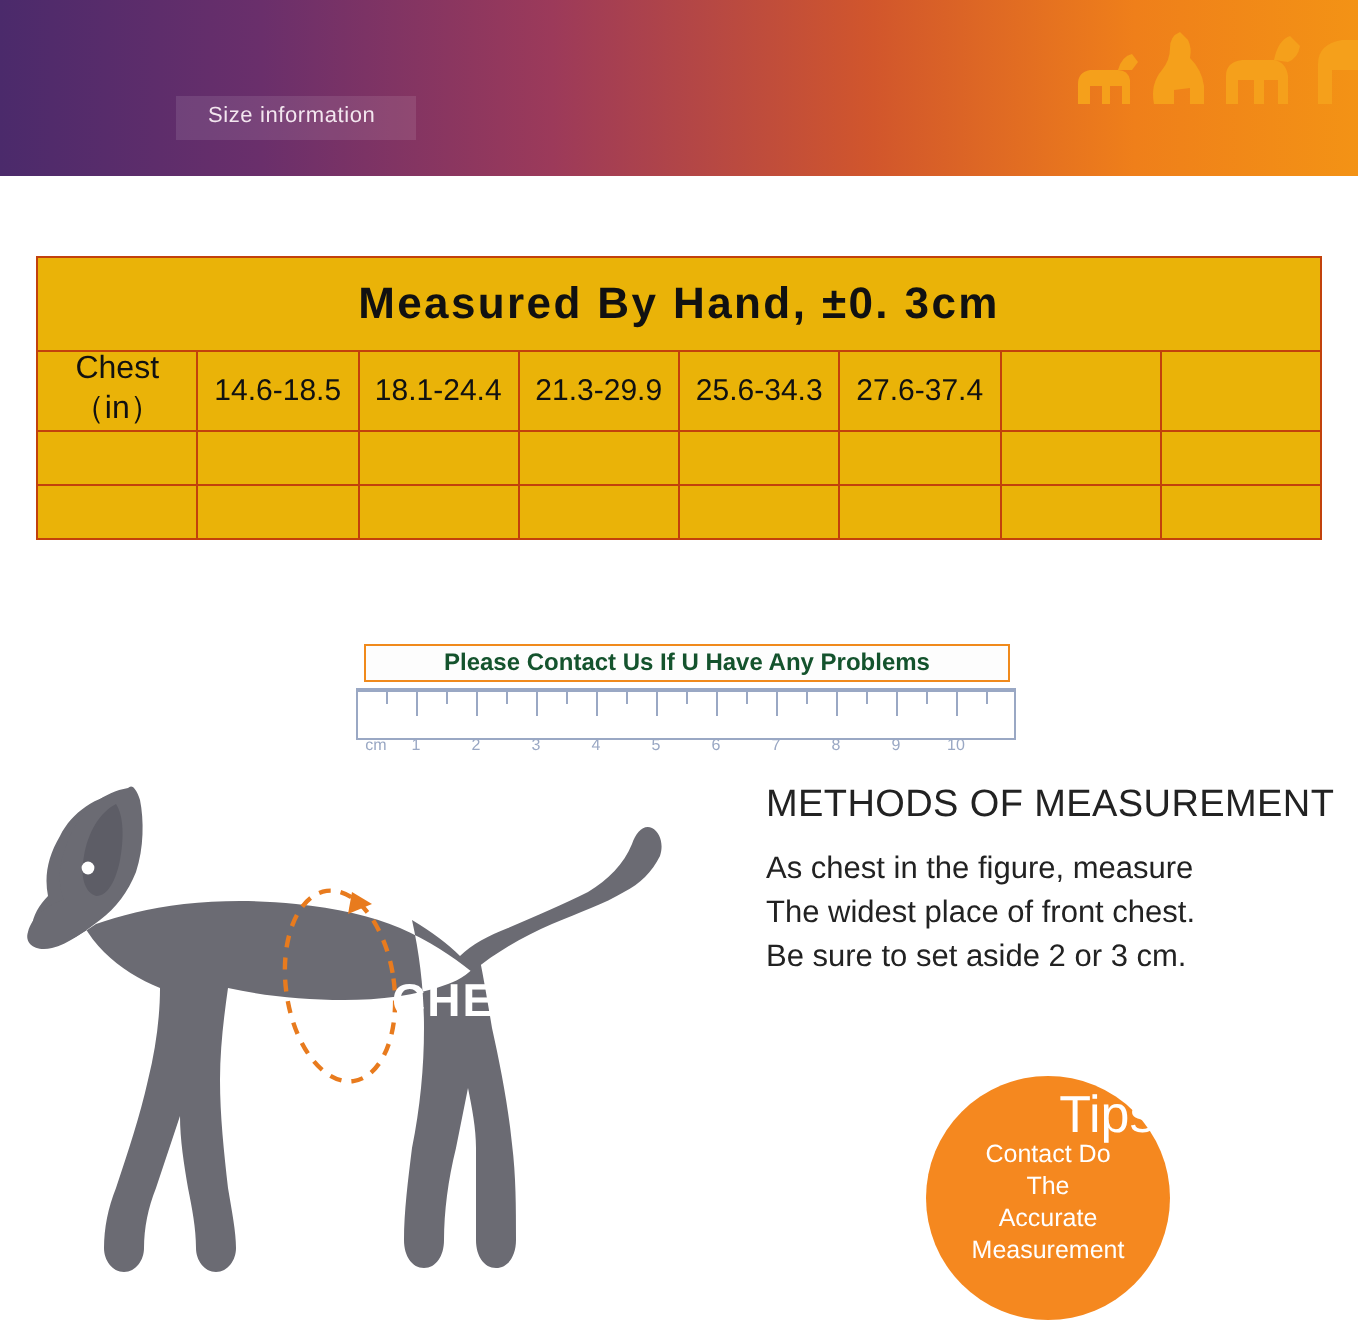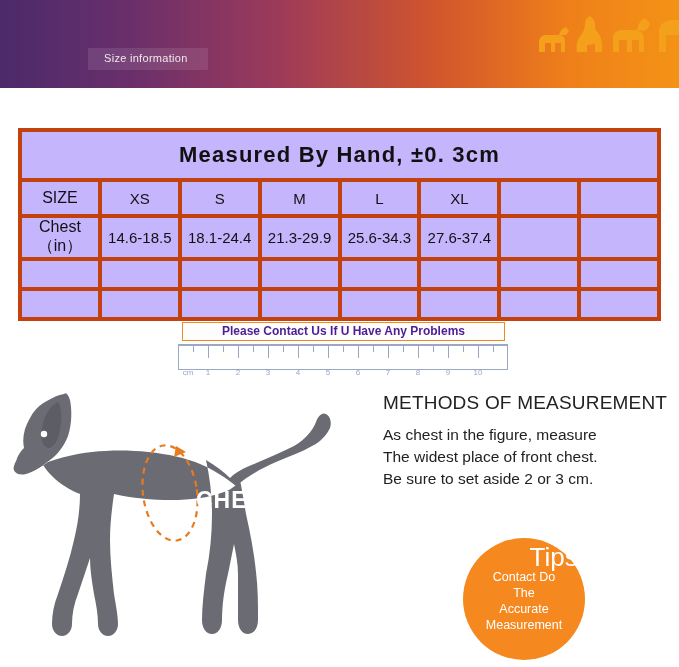--- a/index.html
+++ b/index.html
@@ -53,26 +53,26 @@
     left: 18px;
     top: 128px;
     width: 643px;
   }
   table.size-table {
     border-collapse: collapse;
     width: 643px;
     table-layout: fixed;
   }
   table.size-table td {
-    border: 4px solid #c2410c;
+    border: 1px solid #c2410c;
     height: 27px;
     text-align: center;
     font-size: 15px;
     color: #111;
-    background: #c4b5fd;
+    background: #eab308;
     padding: 0;
   }
   table.size-table tr.title-row td {
     height: 46px;
     font-size: 22px;
     font-weight: bold;
     letter-spacing: 1.2px;
     color: #111;
   }
   table.size-table tr.head-row td,
@@ -95,21 +95,21 @@
     top: 322px;
     width: 323px;
     height: 19px;
     background: #fdfdfd;
     border: 1px solid #f08a1c;
     box-sizing: border-box;
     text-align: center;
     line-height: 17px;
     font-size: 12px;
     font-weight: bold;
-    color: #4c1d95;
+    color: #14532d;
   }
 
   
   .ruler {
     position: absolute;
     left: 178px;
     top: 344px;
     width: 330px;
     height: 38px;
   }
@@ -219,30 +219,20 @@
       </g>
     </svg>
   </div>
 </div>
 
 <div class="table-wrap">
   <table class="size-table">
     <tbody>
         <tr class="title-row">
       <td colspan="8">Measured By Hand, ±0. 3cm</td>
-    </tr>
-    <tr class="head-row">
-      <td class="label-cell">SIZE</td>
-      <td>XS</td>
-      <td>S</td>
-      <td>M</td>
-      <td>L</td>
-      <td>XL</td>
-      <td></td>
-      <td></td>
     </tr>
     <tr class="data-row">
       <td class="label-cell">Chest（in）</td>
       <td>14.6-18.5</td>
       <td>18.1-24.4</td>
       <td>21.3-29.9</td>
       <td>25.6-34.3</td>
       <td>27.6-37.4</td>
       <td></td>
       <td></td>

